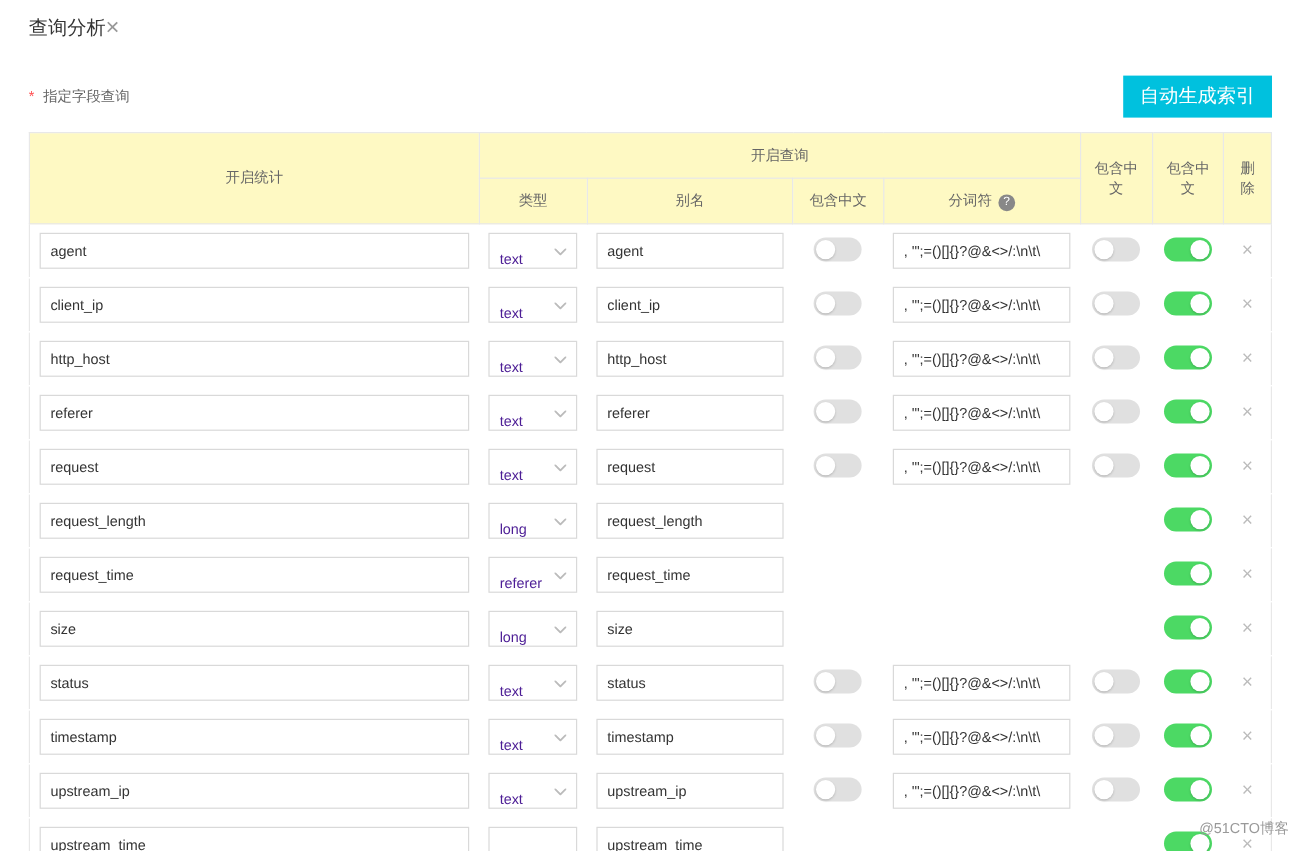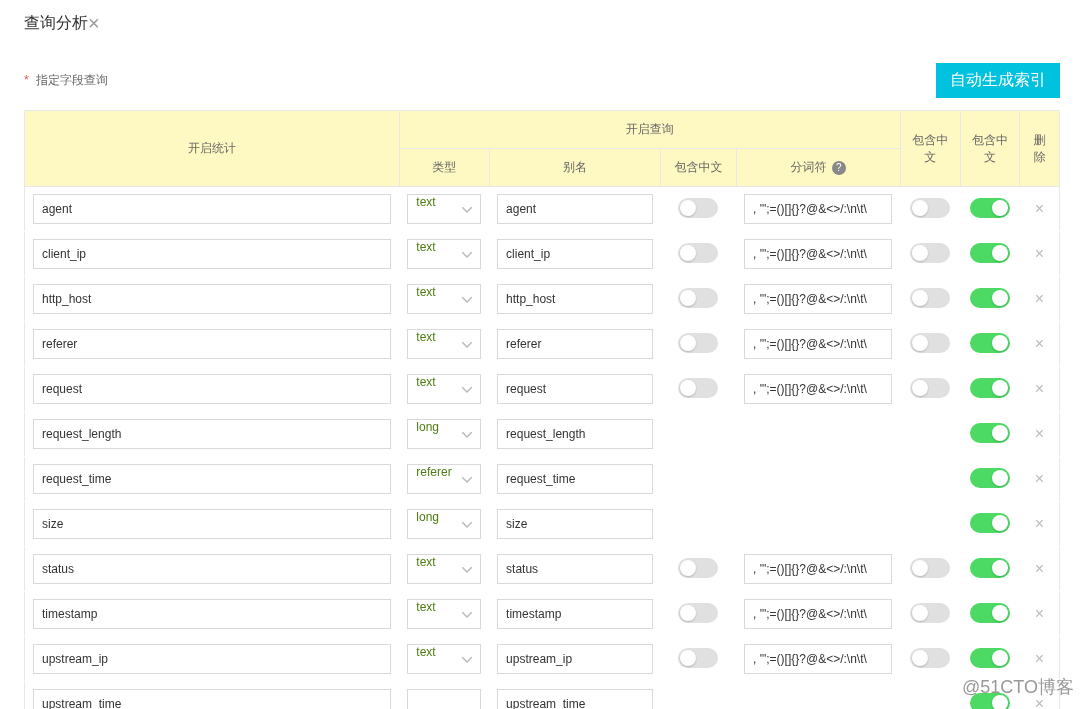--- a/index.html
+++ b/index.html
@@ -19,31 +19,31 @@
     tbody tr td { background: #fff; }
     .col-field { width: 390px; }
     .col-type { width: 90px; }
     .col-alias { width: 178px; margin-left: 36px; }
     .col-case { width: 76px; }
     .col-tok { width: 170px; }
     .col-zh { width: 60px; }
     .col-stat { width: 60px; }
     .col-del { width: 40px; }
     .inp { width: 100%; height: 30px; border: 1px solid #d9d9d9; padding: 0 8px; font-size: 12px; color: #333; background: #fff; }
-    .sel { width: 100%; height: 30px; border: 1px solid #d9d9d9; padding: 0 22px 0 8px; font-size: 12px; color: #4d7c0f; background: #fff; position: relative; display: flex; align-items: flex-start; cursor: pointer; }
+    .sel { width: 100%; height: 30px; border: 1px solid #d9d9d9; padding: 0 22px 0 8px; font-size: 12px; color: #4c1d95; background: #fff; position: relative; display: flex; align-items: flex-end; cursor: pointer; }
     .sel .chev { position: absolute; right: 8px; top: 50%; transform: translateY(-50%); color: #bbb; }
     .toggle { display: inline-block; width: 40px; height: 20px; border-radius: 20px; background: #e0e0e0; position: relative; cursor: pointer; }
     .toggle .knob { position: absolute; width: 16px; height: 16px; border-radius: 50%; background: #fff; top: 2px; left: 2px; transition: none; box-shadow: 0 1px 2px rgba(0,0,0,0.2); }
     .toggle.on { background: #4cd964; }
     .toggle.on .knob { left: 22px; }
     .toggle.off { background: #e0e0e0; }
     .toggle.off .knob { left: 2px; }
     .del-x { color: #bbb; font-size: 16px; cursor: pointer; }
     .help-ic { display: inline-block; width: 14px; height: 14px; background: #888; color: #fff; border-radius: 50%; font-size: 10px; line-height: 14px; text-align: center; margin-left: 2px; }
-    .watermark { position: fixed; right: 10px; bottom: 10px; color: #999; font-size: 18px; }
+    .watermark { position: fixed; right: 10px; bottom: 10px; color: #999; font-size: 12px; }
     td.left { text-align: left; }
   </style>
 </head>
 <body>
 
 <div class="modal">
   <div class="modal-header">
     <div class="modal-title">查询分析</div>
     <div class="close-x">×</div>
   </div>

